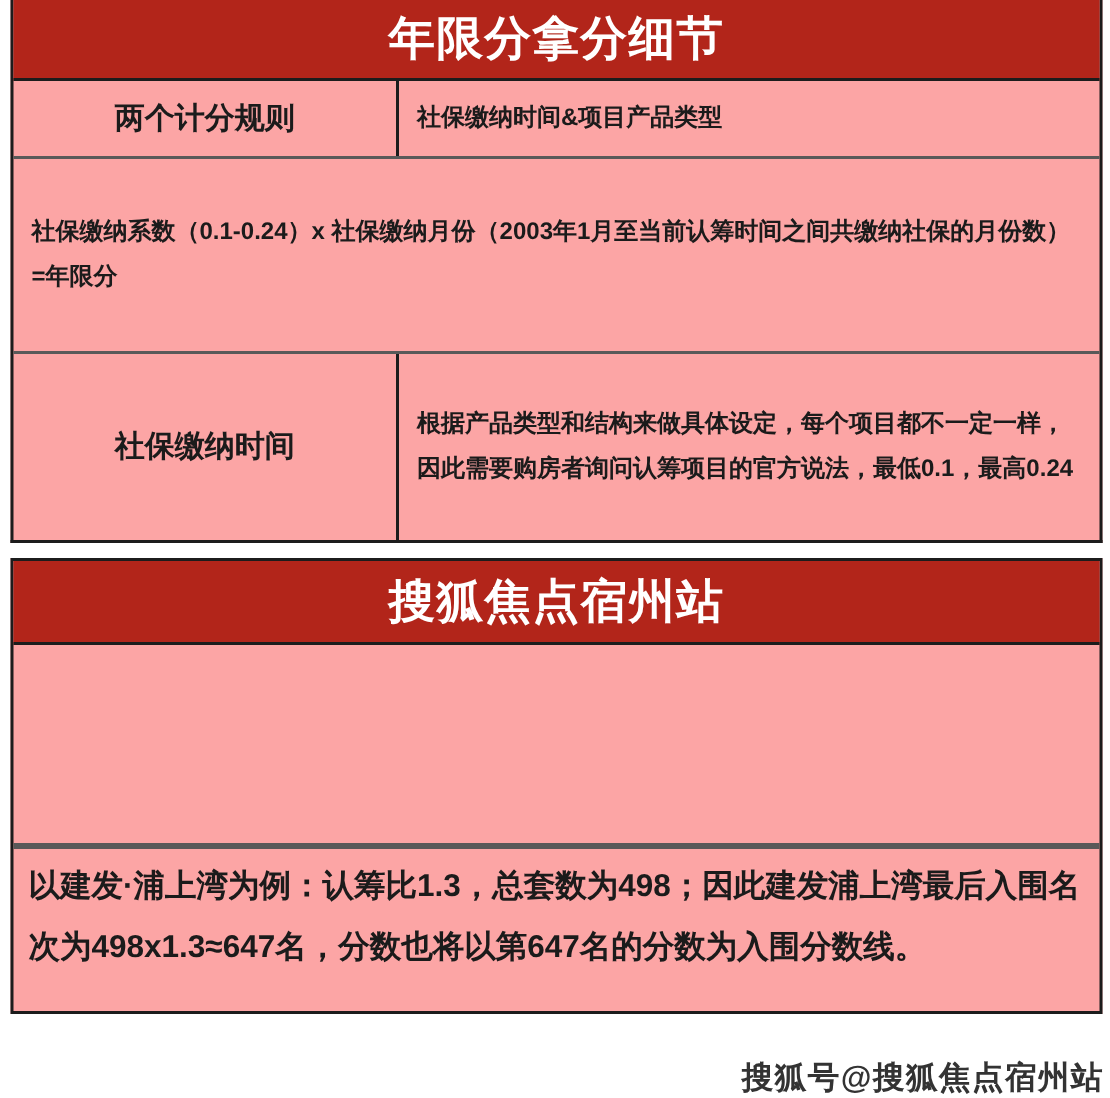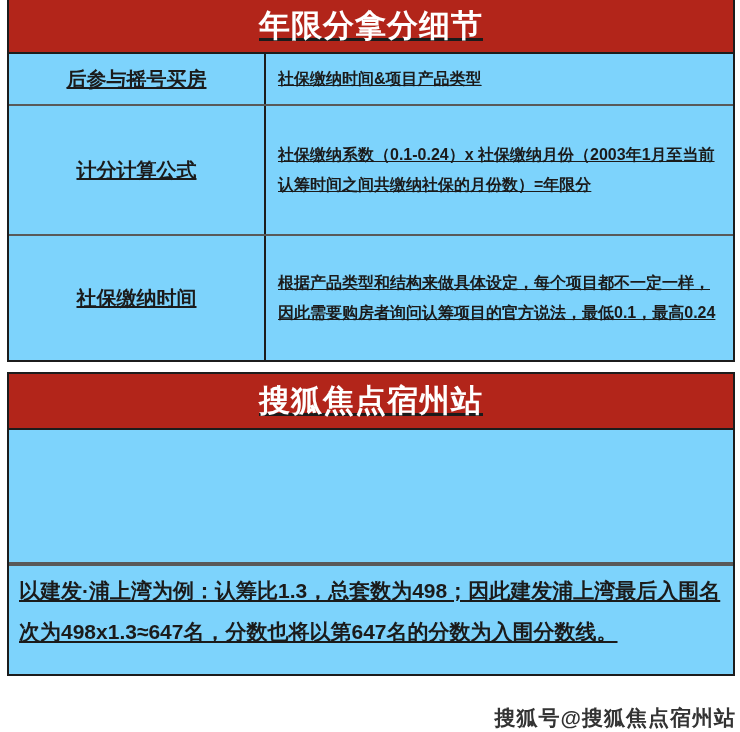--- a/index.html
+++ b/index.html
@@ -9,22 +9,21 @@
     background:#fff;
     overflow:hidden;
     font-family:"Liberation Sans","DejaVu Sans",sans-serif;
     font-weight:700;
     color:var(--text,#1b1b1b);
     box-sizing:border-box;
   }
   .tbl {
     margin:0 5px 0 7px;
     border:2px solid var(--border-dark,#1c1c1c);
-    background:#7dd3fc;
-    text-decoration:underline;
+    background:#fca5a5;
   }
   .tbl1 { border-top:none; }
   .tbl2 { margin-top:10px; }
   .tbl-header {
     background:var(--header-bg,#b2251a);
     color:var(--header-text,#ffffff);
     display:flex; align-items:center; justify-content:center;
     font-size:31px; letter-spacing:1px;
     border-bottom:2px solid var(--border-dark,#1c1c1c);
   }
@@ -70,25 +69,24 @@
   }
 </style>
 </head>
 <body>
 
 <div class="page" style="--header-bg: #b2251a; --header-text: #ffffff; --border-dark: #1c1c1c; --border-light: #595959; --text: #1b1b1b;">
 
   <div class="tbl tbl1">
     <div class="tbl-header">年限分拿分细节</div>
     <div class="row t1r1">
-      <div class="cell-label">后参与摇号买房</div>
+      <div class="cell-label">两个计分规则</div>
       <div class="cell-content">社保缴纳时间&amp;项目产品类型</div>
     </div>
     <div class="row t1r2">
-      <div class="cell-label">计分计算公式</div>
       <div class="cell-content">社保缴纳系数（0.1-0.24）x 社保缴纳月份（2003年1月至当前认筹时间之间共缴纳社保的月份数）=年限分</div>
     </div>
     <div class="row t1r3">
       <div class="cell-label">社保缴纳时间</div>
       <div class="cell-content">根据产品类型和结构来做具体设定，每个项目都不一定一样，因此需要购房者询问认筹项目的官方说法，最低0.1，最高0.24</div>
     </div>
   </div>
 
   <div class="tbl tbl2">
     <div class="tbl-header">搜狐焦点宿州站</div>

